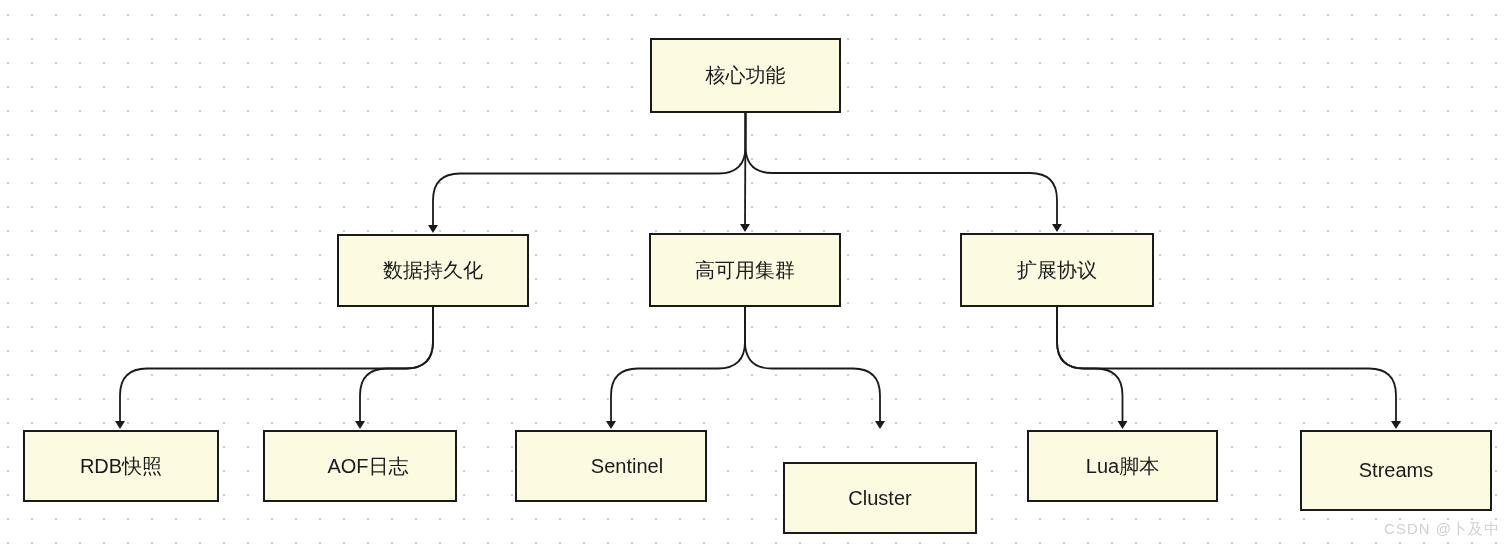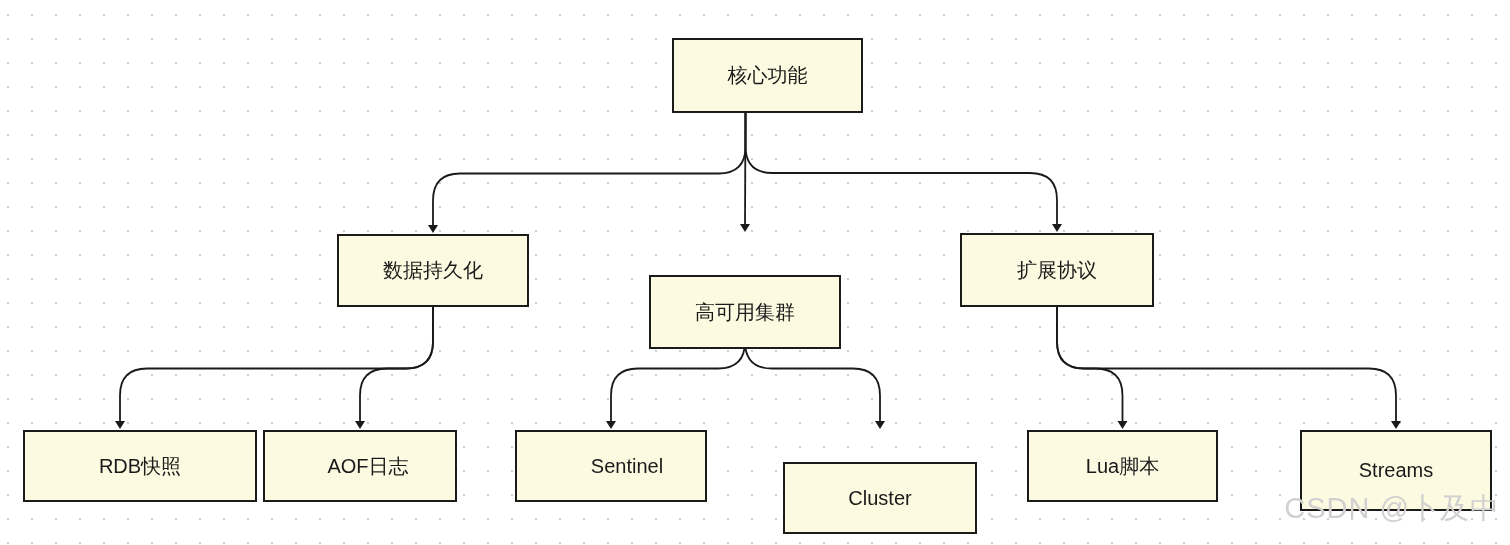--- a/index.html
+++ b/index.html
@@ -36,22 +36,22 @@
     font-size: 20px;
     display: flex;
     align-items: center;
     justify-content: center;
     text-align: center;
     white-space: nowrap;
   }
   .watermark {
     position: absolute;
     right: 10px;
-    bottom: 16px;
-    font-size: 29px;
+    bottom: 6px;
+    font-size: 15px;
     color: #d0d0d0;
     letter-spacing: 1px;
     user-select: none;
     text-align: right;
   }
 </style>
 </head>
 <body>
 
 <div class="canvas">
@@ -70,25 +70,25 @@
       <path d="M 745 307 L 745 341.5 Q 745 368.5 718 368.5 L 638 368.5 Q 611 368.5 611 395.5 L 611 422" fill="none" stroke="#1a1a1a" stroke-width="1.8"></path>
       <polygon points="606,421 616,421 611,429" fill="#1a1a1a"></polygon>
       <path d="M 745 307 L 745 341.5 Q 745 368.5 772 368.5 L 853 368.5 Q 880 368.5 880 395.5 L 880 422" fill="none" stroke="#1a1a1a" stroke-width="1.8"></path>
       <polygon points="875,421 885,421 880,429" fill="#1a1a1a"></polygon>
       <path d="M 1057 307 L 1057 341.5 Q 1057 368.5 1084 368.5 L 1095.5 368.5 Q 1122.5 368.5 1122.5 395.5 L 1122.5 422" fill="none" stroke="#1a1a1a" stroke-width="1.8"></path>
       <polygon points="1117.5,421 1127.5,421 1122.5,429" fill="#1a1a1a"></polygon>
       <path d="M 1057 307 L 1057 341.5 Q 1057 368.5 1084 368.5 L 1369 368.5 Q 1396 368.5 1396 395.5 L 1396 422" fill="none" stroke="#1a1a1a" stroke-width="1.8"></path>
       <polygon points="1391,421 1401,421 1396,429" fill="#1a1a1a"></polygon>
     </svg>
 
-  <div class="node" id="node-core" style="left: 672px; top: 38px; width: 191px; height: 75px; background: rgb(252, 251, 226); border-color: rgb(26, 26, 26);">核心功能</div>
+  <div class="node" id="node-core" style="left: 650px; top: 38px; width: 191px; height: 75px; background: rgb(252, 251, 226); border-color: rgb(26, 26, 26);">核心功能</div>
   <div class="node" id="node-persistence" style="left: 337px; top: 234px; width: 192px; height: 73px; background: rgb(252, 251, 226); border-color: rgb(26, 26, 26);">数据持久化</div>
-  <div class="node" id="node-ha" style="left: 649px; top: 233px; width: 192px; height: 74px; background: rgb(252, 251, 226); border-color: rgb(26, 26, 26); margin-top: 42px;">高可用集群</div>
+  <div class="node" id="node-ha" style="left: 649px; top: 233px; width: 192px; height: 74px; background: rgb(252, 251, 226); border-color: rgb(26, 26, 26);">高可用集群</div>
   <div class="node" id="node-protocol" style="left: 960px; top: 233px; width: 194px; height: 74px; background: rgb(252, 251, 226); border-color: rgb(26, 26, 26);">扩展协议</div>
-  <div class="node" id="node-rdb" style="left: 23px; top: 430px; width: 234px; height: 72px; background: rgb(252, 251, 226); border-color: rgb(26, 26, 26);">RDB快照</div>
+  <div class="node" id="node-rdb" style="left: 23px; top: 430px; width: 196px; height: 72px; background: rgb(252, 251, 226); border-color: rgb(26, 26, 26);">RDB快照</div>
   <div class="node" id="node-aof" style="left: 263px; top: 430px; width: 194px; height: 72px; background: rgb(252, 251, 226); border-color: rgb(26, 26, 26); padding-left: 16px;">AOF日志</div>
   <div class="node" id="node-sentinel" style="left: 515px; top: 430px; width: 192px; height: 72px; background: rgb(252, 251, 226); border-color: rgb(26, 26, 26); padding-left: 32px;">Sentinel</div>
   <div class="node" id="node-cluster" style="left: 783px; top: 430px; width: 194px; height: 72px; background: rgb(252, 251, 226); border-color: rgb(26, 26, 26); margin-top: 32px;">Cluster</div>
   <div class="node" id="node-lua" style="left: 1027px; top: 430px; width: 191px; height: 72px; background: rgb(252, 251, 226); border-color: rgb(26, 26, 26);">Lua脚本</div>
   <div class="node" id="node-streams" style="left: 1300px; top: 430px; width: 192px; height: 81px; background: rgb(252, 251, 226); border-color: rgb(26, 26, 26);">Streams</div>
 
   <div class="watermark" style="color: rgb(208, 208, 208);">CSDN @卜及中</div>
 
 </div>
 

